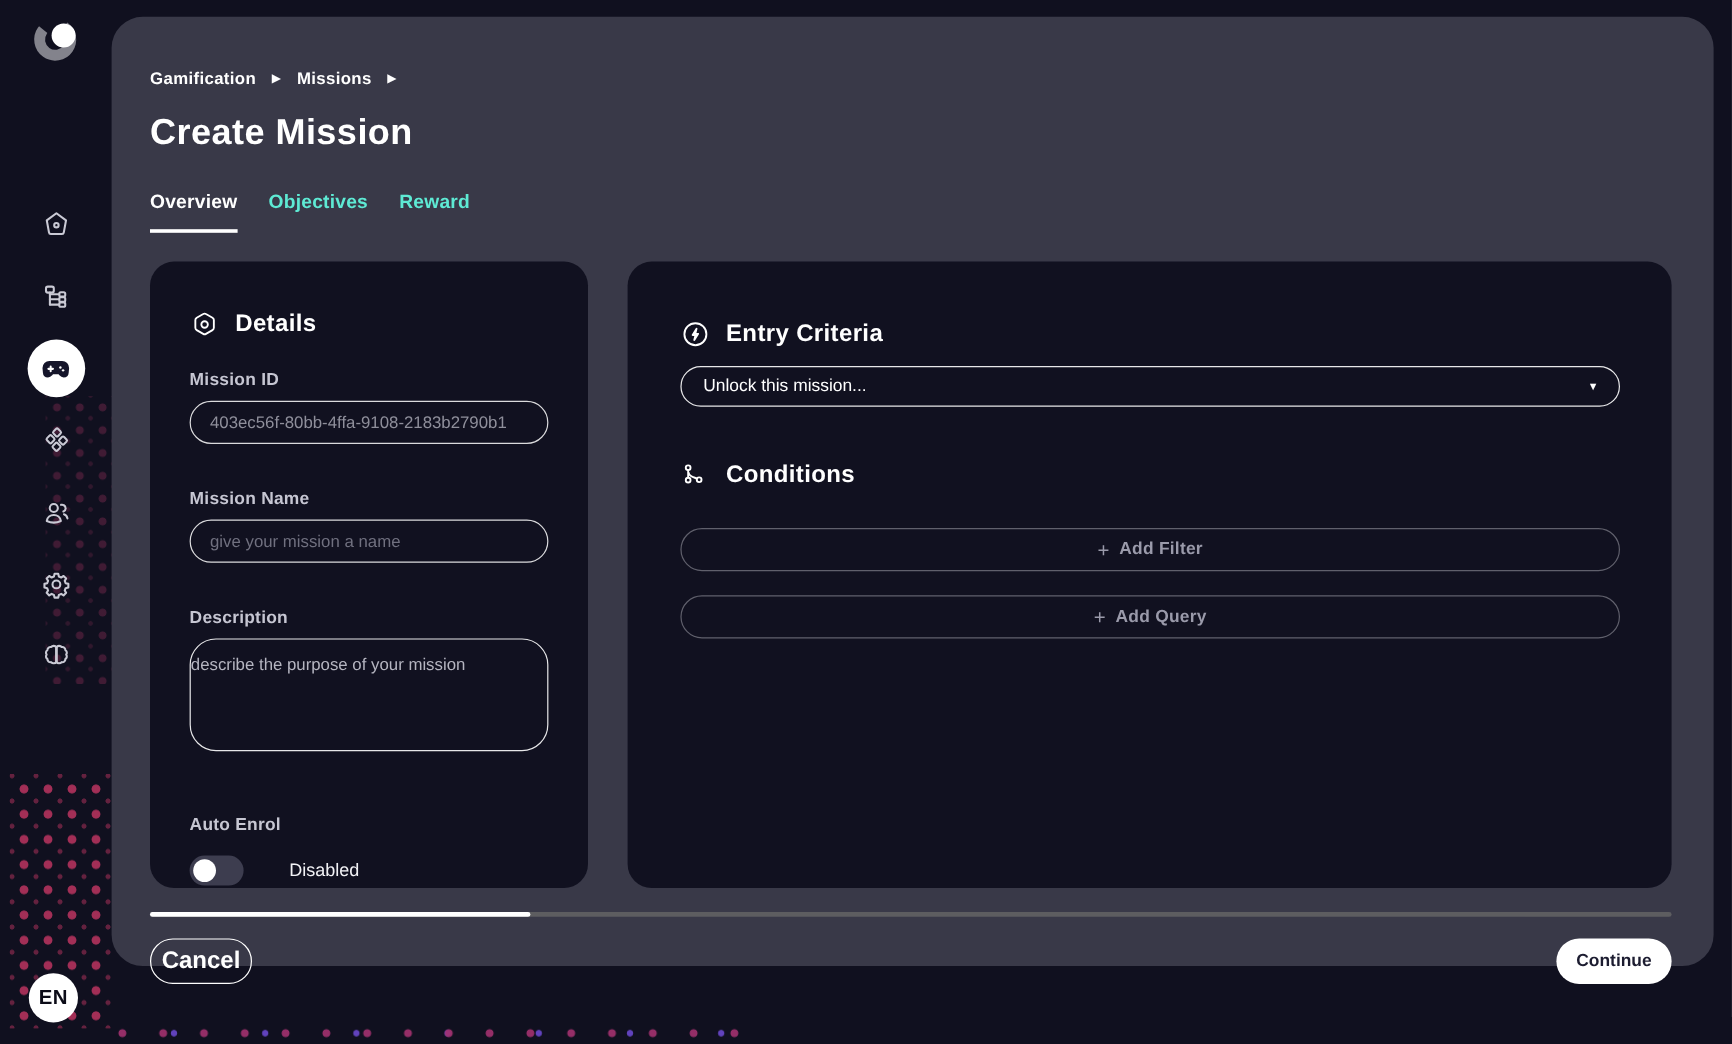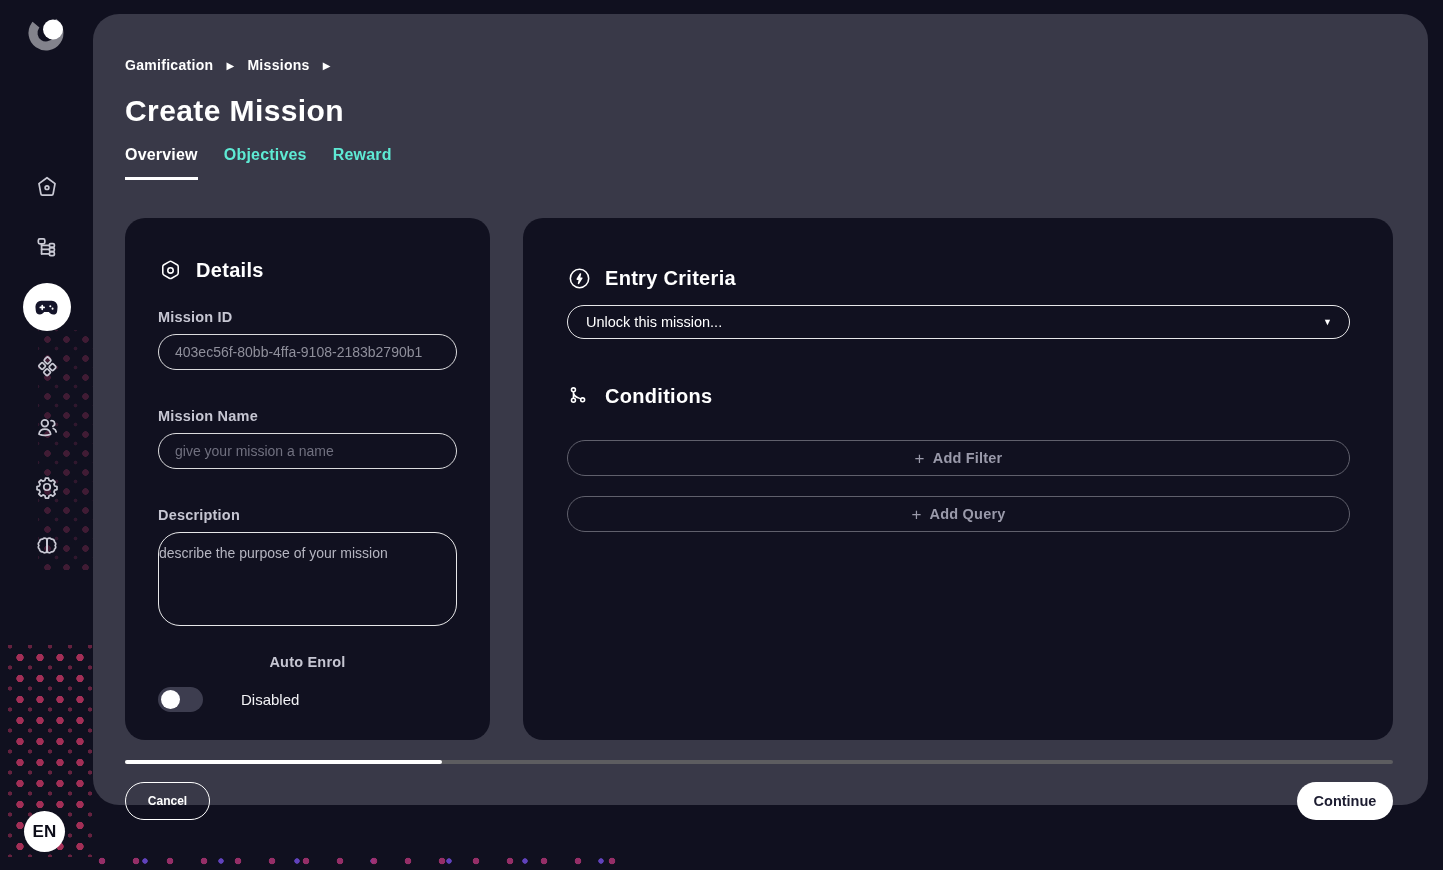--- a/index.html
+++ b/index.html
@@ -68,39 +68,39 @@
     background:#393948; border-radius:26px;
   }
   .breadcrumb {
     position:absolute; left:32px; top:43px;
     display:flex; align-items:center; gap:13px;
     font-size:14px; font-weight:700; letter-spacing:.3px;
   }
   .breadcrumb .crumb { cursor:pointer; }
   .breadcrumb .caret { font-size:10px; line-height:1; padding-top:1px; }
   .page-title { position:absolute; left:32px; top:80px; font-size:30px; font-weight:700; letter-spacing:.4px; }
-  .tabs { position:absolute; left:32px; top:132px; display:flex; gap:26px; font-size:16px; font-weight:700; }
+  .tabs { position:absolute; left:32px; top:146px; display:flex; gap:26px; font-size:16px; font-weight:700; }
   .tab { color:#5eead4; cursor:pointer; padding-bottom:13px; letter-spacing:.2px; }
   .tab.active { color:#fff; border-bottom:3px solid #fff; }
 
   
   .cards { position:absolute; left:32px; top:204px; width:1268px; height:522px; display:flex; gap:33px; }
   .card { background:#111120; border-radius:20px; height:522px; }
   .card-details { width:365px; padding:40px 33px 0 33px; }
   .card-entry { flex:1; padding:48px 43px 0 44px; }
 
   .card-header { display:flex; align-items:center; gap:13px; }
   .card-header svg { stroke:#fff; fill:none; stroke-width:1.5; stroke-linecap:round; stroke-linejoin:round; }
   .card-header .hdr { font-size:20px; font-weight:700; letter-spacing:.3px; }
 
   .field-label { color:#c6c6d2; font-size:14.5px; font-weight:700; letter-spacing:.2px; }
   .lbl-mission-id { margin-top:26px; }
   .lbl-mission-name { margin-top:38px; }
   .lbl-description { margin-top:38px; }
-  .lbl-auto-enrol { margin-top:28px;text-align:center; }
+  .lbl-auto-enrol { margin-top:54px; }
 
   .text-input {
     margin-top:9px; width:299px; height:36px;
     background:transparent; border:1px solid rgba(255,255,255,.85);
     border-radius:18px; padding:0 16px;
     font-family:inherit; font-size:14px; color:#8f8f9b;
     white-space:nowrap; overflow:hidden; outline:none; display:block;
   }
   .text-input::placeholder { color:#70707f; }
   .textarea {
@@ -139,21 +139,21 @@
   .btn-add-filter { margin-top:31px; }
   .btn-add-query { margin-top:20px; }
   .pill-btn .plus { font-size:17px; font-weight:400; line-height:1; }
 
   
   .progress { position:absolute; left:32px; top:746px; width:1268px; height:4px; background:#5d5d60; border-radius:2px; }
   .progress .fill { height:100%; background:#fff; border-radius:2px; }
   .btn-cancel {
     position:absolute; left:32px; top:768px; width:85px; height:38px;
     background:transparent; border:1px solid #fff; border-radius:19px;
-    color:#fff; font-size:12px; font-weight:700; font-family:inherit; cursor:pointer;
+    color:#fff; font-size:20px; font-weight:700; font-family:inherit; cursor:pointer;
   }
   .btn-continue {
     position:absolute; right:35px; top:768px; width:96px; height:38px;
     background:#fff; border:none; border-radius:19px;
     color:#1c1c30; font-size:14.5px; font-weight:700; font-family:inherit; cursor:pointer;
   }
 </style>
 </head>
 <body>
 

